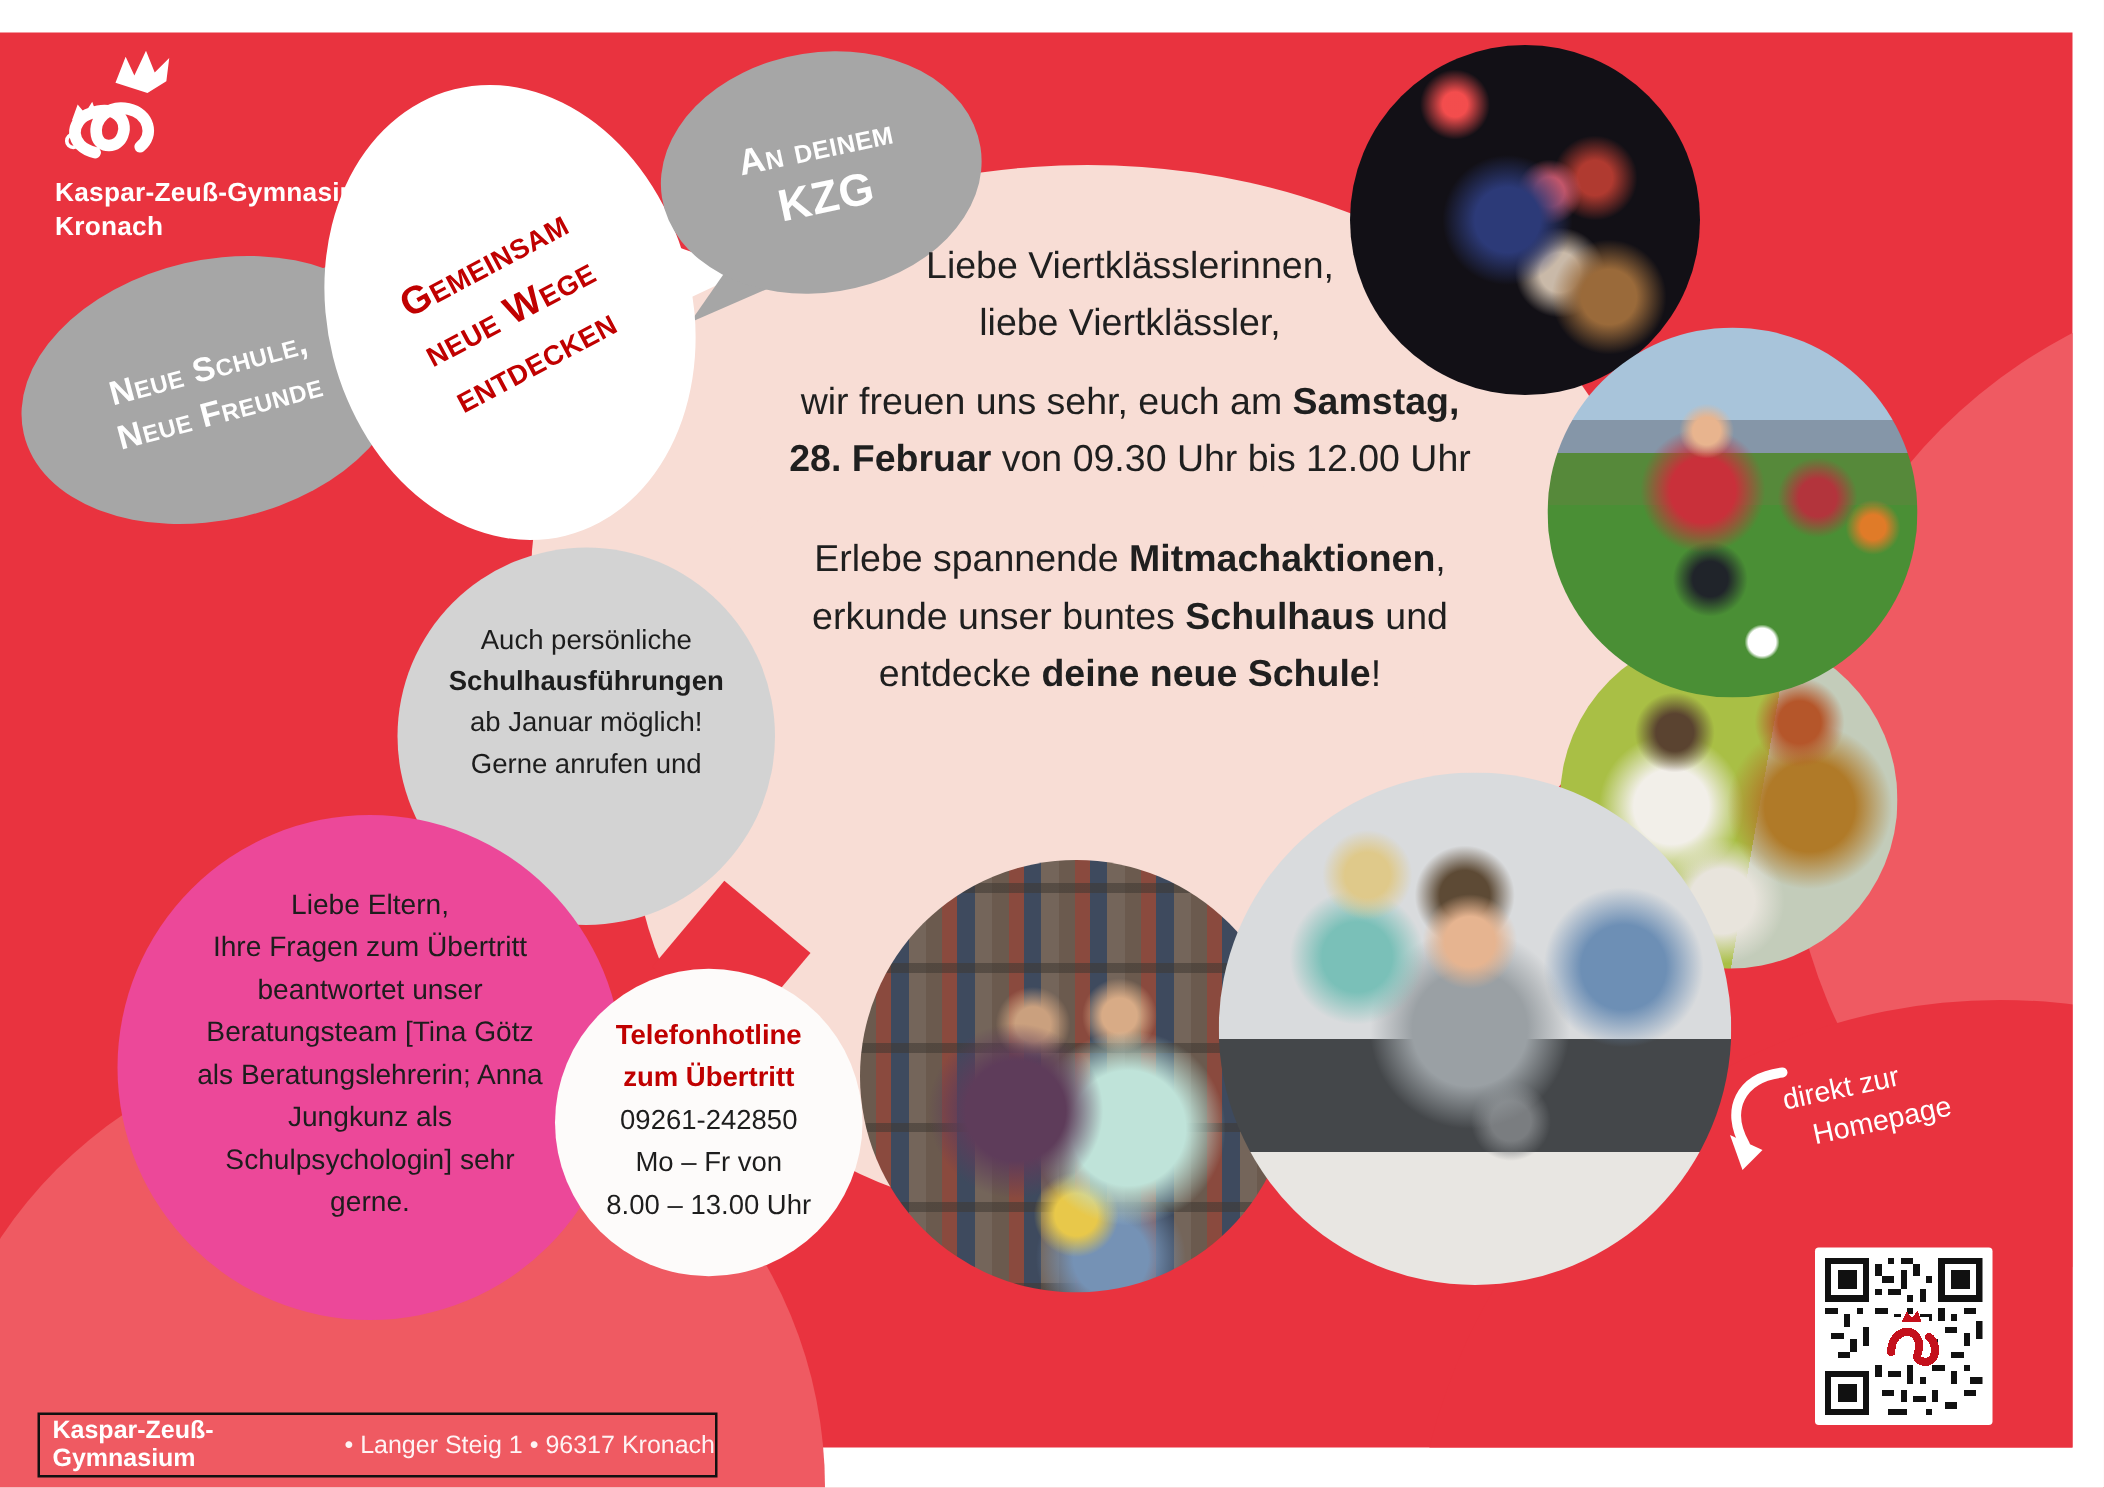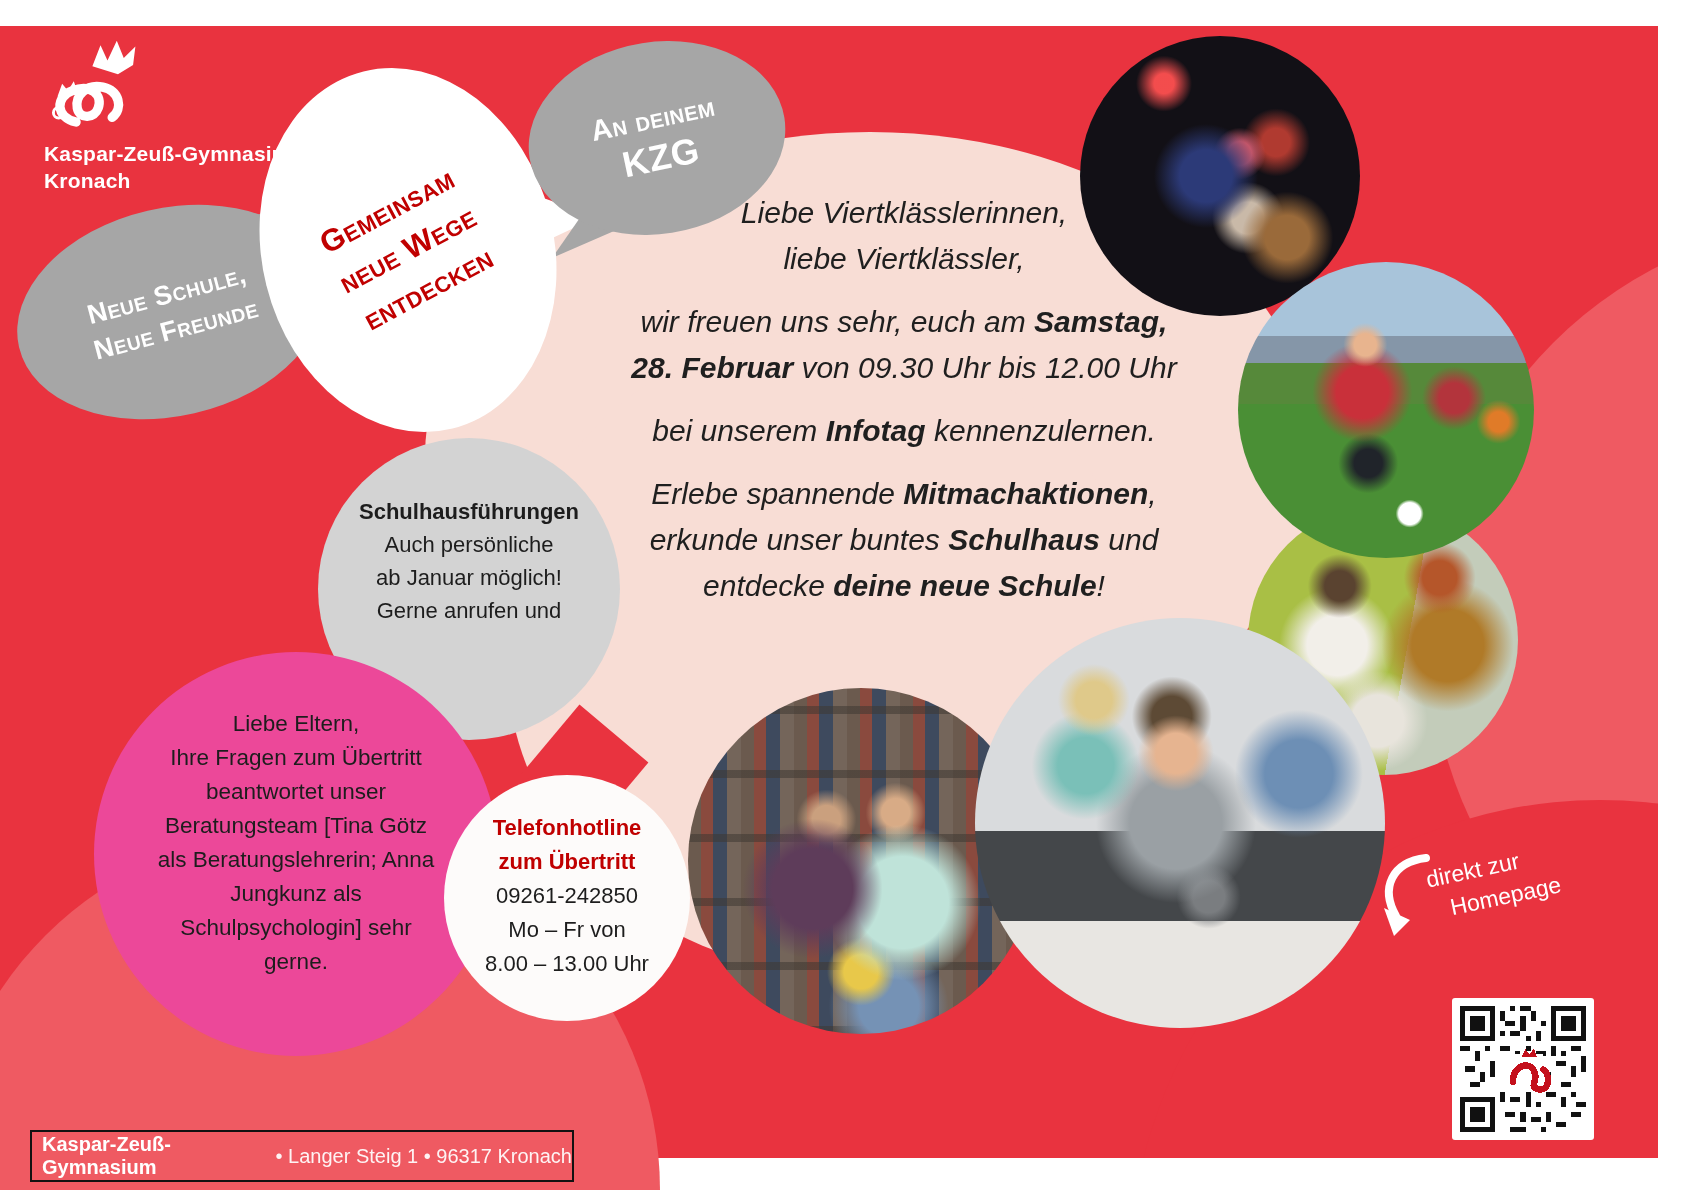--- a/index.html
+++ b/index.html
@@ -27,21 +27,21 @@
   #bubble-school .txt{transform:rotate(-2deg);color:#fff;font-size:27px;line-height:36px;letter-spacing:.5px;}
   #tail-school{left:242px;top:182px;width:92px;height:72px;background:#a6a6a6;clip-path:polygon(100% 0,0 55%,35% 100%);}
   #bubble-ways{left:262px;top:66px;width:292px;height:368px;background:#fff;transform:rotate(-14deg);}
   #bubble-ways .txt{transform:rotate(-14deg);color:#c00000;font-size:31px;line-height:44px;letter-spacing:.5px;}
   #tail-ways{left:515px;top:188px;width:82px;height:58px;background:#fff;clip-path:polygon(100% 50%,0 0,25% 100%);}
   #bubble-kzg{left:528px;top:42px;width:258px;height:192px;transform:rotate(-9deg);}
   #bubble-kzg .txt{transform:rotate(-3deg);color:#fff;font-size:29px;line-height:40px;letter-spacing:.5px;}
   #bubble-kzg .big{font-size:36px;}
   #tail-kzg{left:552px;top:182px;width:96px;height:76px;background:#a6a6a6;clip-path:polygon(0 100%,55% 0,100% 45%);}
   
-  #invitation{left:578px;top:190px;width:652px;text-align:center;font-size:30px;line-height:46px;z-index:6;color:#1f1f1f;font-style:italic;}
+  #invitation{left:578px;top:190px;width:652px;text-align:center;font-size:30px;line-height:46px;z-index:6;color:#1f1f1f;}
   #invitation .gap{height:17px;}
   #invitation b{font-weight:bold;}
   
   .circle{border-radius:50%;text-align:center;z-index:5;}
   #tours-circle{left:318px;top:438px;width:302px;height:302px;background:#d3d3d3;}
   #tours-circle .txt{padding-top:57px;font-size:22px;line-height:33px;color:#1d1d1d;}
   #parents-circle{left:94px;top:652px;width:404px;height:404px;background:#ec4899;}
   #parents-circle .txt{padding-top:55px;font-size:22.5px;line-height:34px;white-space:pre-line;color:#1d1d1d;}
   #hotline-circle{left:444px;top:775px;width:246px;height:246px;background:#fdfbfa;z-index:6;}
   #hotline-circle .txt{padding-top:36px;font-size:22px;line-height:34px;}
@@ -158,31 +158,30 @@
     </div>
   </div>
 
   <div class="abs" id="invitation">
     <div>Liebe Viertklässlerinnen,</div>
     <div>liebe Viertklässler,</div>
     <div class="gap"></div>
     <div><span>wir freuen uns sehr, euch am </span><b>Samstag,</b></div>
     <div><b>28. Februar</b><span> von 09.30 Uhr bis 12.00 Uhr</span></div>
     <div class="gap"></div>
-    <div><span>bei unserem </span><b>Infotag</b><span> kennenzulernen.</span></div>
     <div class="gap"></div>
     <div><span>Erlebe spannende </span><b>Mitmachaktionen</b><span>,</span></div>
     <div><span>erkunde unser buntes </span><b>Schulhaus</b><span> und</span></div>
     <div><span>entdecke </span><b>deine neue Schule</b><span>!</span></div>
   </div>
 
   <div class="abs circle" id="tours-circle">
     <div class="txt">
+      <div>Auch persönliche</div>
       <div style="font-weight:bold">Schulhausführungen</div>
-      <div>Auch persönliche</div>
       <div>ab Januar möglich!</div>
       <div>Gerne anrufen und</div>
     </div>
   </div>
 
   <div class="abs circle" id="parents-circle">
     <div class="txt">Liebe Eltern,
 Ihre Fragen zum Übertritt
 beantwortet unser
 Beratungsteam [Tina Götz

